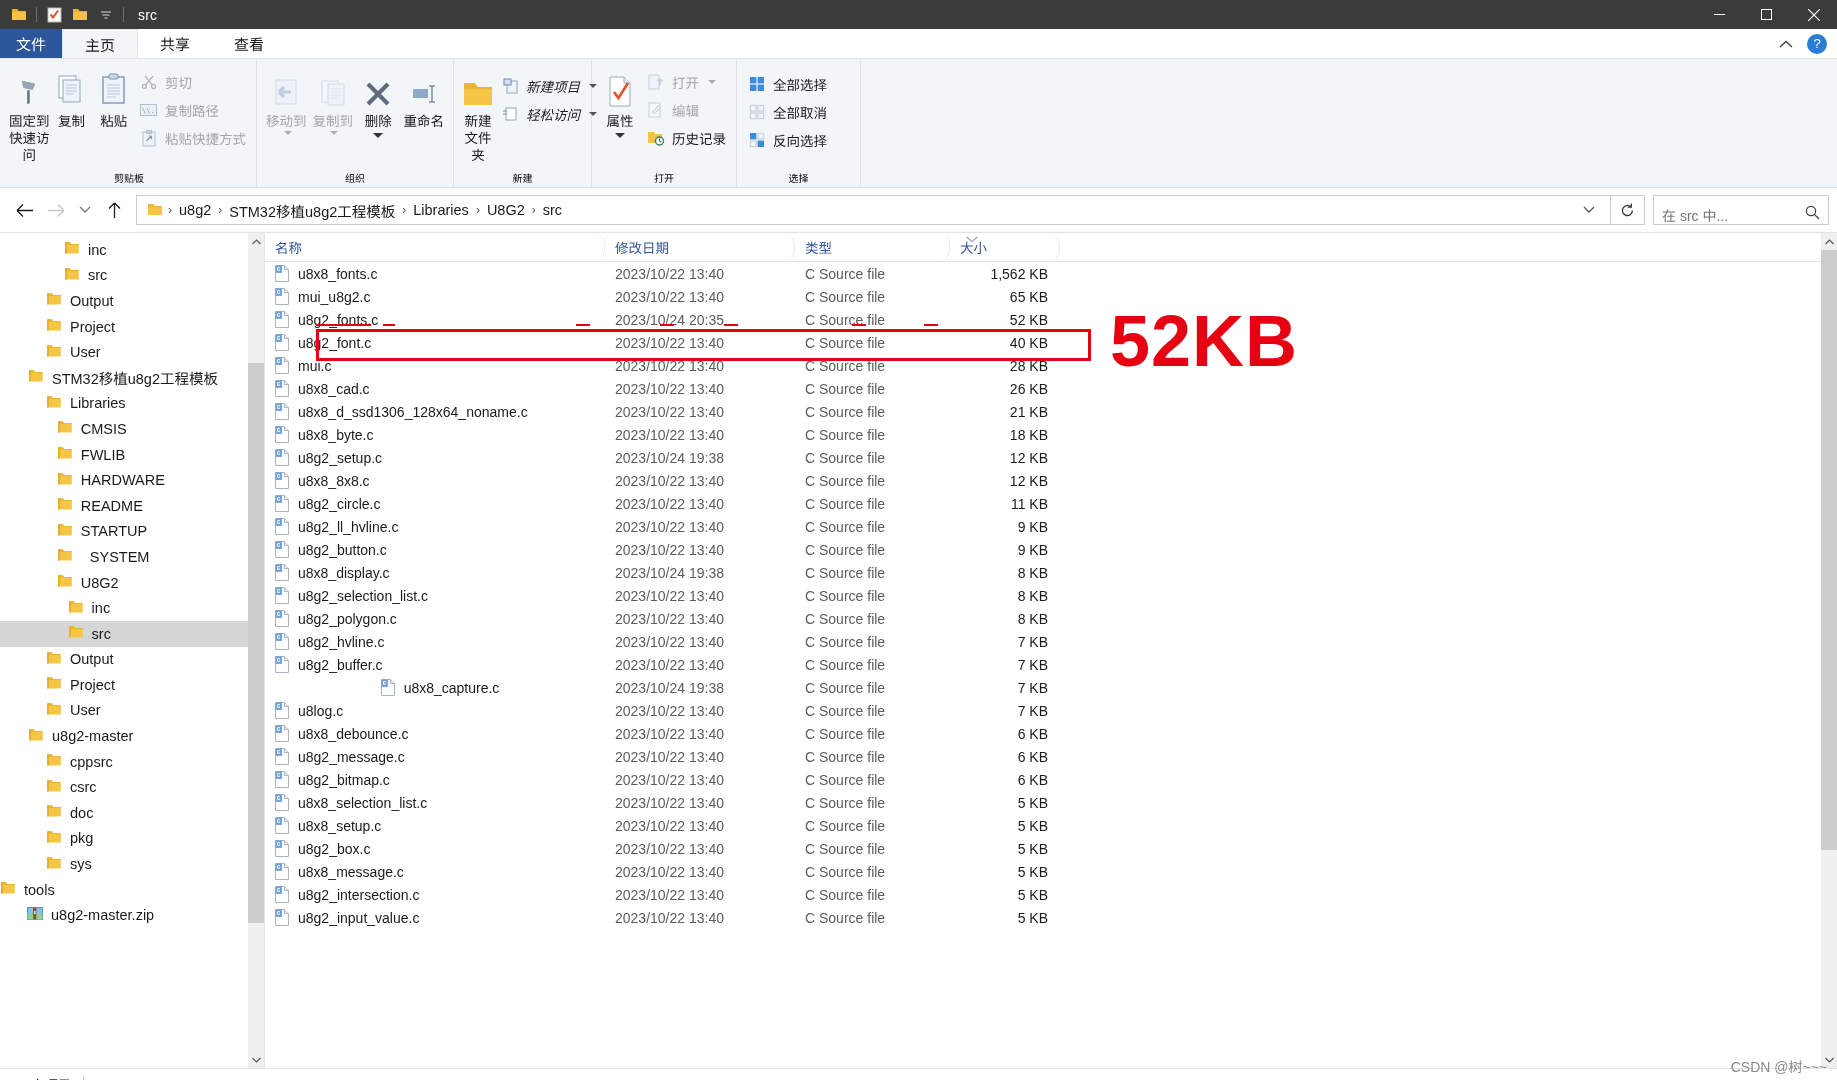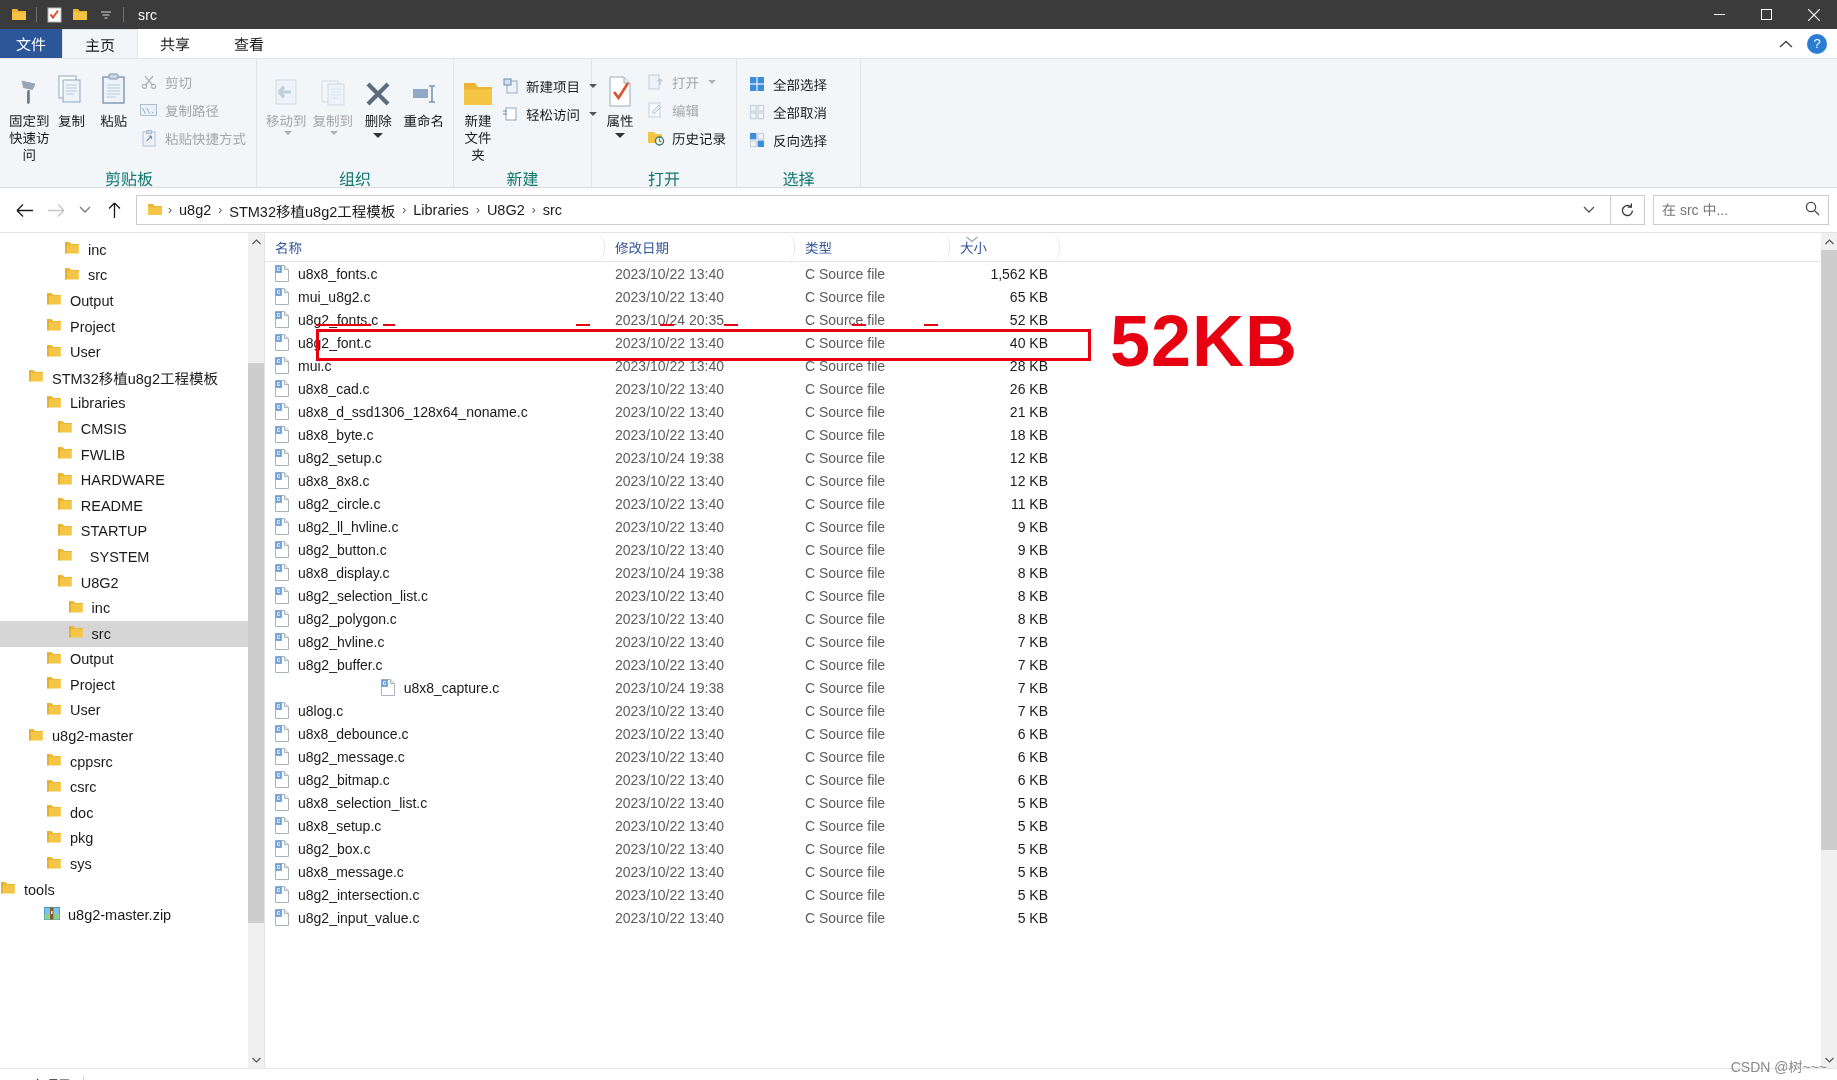--- a/index.html
+++ b/index.html
@@ -36,21 +36,21 @@
                 border-top: 1px solid #e3e3e3; }
   .tabbar-right { margin-left: auto; display: flex; align-items: center; padding-right: 10px; gap: 14px; }
   .help-circ { width: 20px; height: 20px; border-radius: 50%; background: #2b7cd3; color: #fff;
                font-size: 13px; display: flex; align-items: center; justify-content: center; }
 
   
   .ribbon { height: 129px; background: #f3f6f9; border-bottom: 1px solid #dcdcdc;
             display: flex; align-items: stretch; padding-left: 2px; position: relative; }
   .rgroup { display: flex; flex-direction: column; border-right: 1px solid #e0e3e6; }
   .rgroup-body { flex: 1; display: flex; align-items: flex-start; padding: 6px 6px 0 6px; }
-  .rgroup-label { height: 19px; font-size: 16px; color: #0f766e; text-align: center;
+  .rgroup-label { height: 19px; font-size: 10px; color: #000000; text-align: center;
                   display: flex; align-items: center; justify-content: center; }
   .bigbtn { width: 64px; display: flex; flex-direction: column; align-items: center;
             padding-top: 4px; cursor: default; }
   .bigbtn .ico { height: 40px; display: flex; align-items: flex-end; justify-content: center; }
   .bigbtn .lbl { font-size: 13.5px; color: #1b1b1b; text-align: center; line-height: 1.25;
                  margin-top: 5px; white-space: pre-line; }
   .bigbtn.disabled .lbl { color: #a6a6a6; }
   .smallcol { display: flex; flex-direction: column; justify-content: flex-start;
               padding-top: 4px; gap: 2px; }
   .smallbtn { display: flex; align-items: center; gap: 6px; height: 26px; padding: 0 4px;
@@ -70,21 +70,21 @@
   .nav-btn.sm { width: 26px; }
   .crumbbox { flex: 1; height: 30px; border: 1px solid #cccccc; background: #fff;
               display: flex; align-items: center; padding: 0 6px; margin-left: 6px; }
   .crumb { font-size: 14.5px; color: #1b1b1b; padding: 0 4px; }
   .crumb-sep { color: #5a5a5a; font-size: 12px; padding: 0 3px; }
   .crumbbox-right { margin-left: auto; display: flex; align-items: center; }
   .crumb-caret { width: 30px; display: flex; align-items: center; justify-content: center; }
   .refresh-btn { width: 34px; height: 30px; border: 1px solid #cccccc; border-left: none;
                  display: flex; align-items: center; justify-content: center; background: #fff; }
   .searchbox { width: 176px; height: 30px; border: 1px solid #cccccc; background: #fff;
-               display: flex; align-items: center; padding: 0 8px; margin-left: 8px; }
+               display: flex; align-items: flex-end; padding: 0 8px; margin-left: 8px; }
   .searchbox input { border: none; outline: none; font-size: 14px; color: #6d6d6d;
                      width: 100%; background: transparent; font-family: inherit; }
   .searchbox .mag { margin-left: auto; }
 
   
   .main { display: flex; height: 836px; border-top: 1px solid #e4e4e4; }
   .sidebar { width: 265px; position: relative; background: #ffffff;
              border-right: 1px solid #e4e4e4; overflow: hidden; }
   .tree { padding-top: 4px; }
   .tnode { height: 25.6px; display: flex; align-items: center; font-size: 14.5px;
@@ -323,21 +323,21 @@
       <div class="bigbtn" style="width:54px;">
         <div class="ico">
           <svg width="36" height="30" viewBox="0 0 36 30">
               <path d="M4 4h11l2.6 4H32v18H4z" fill="#f5c645"></path>
               <path d="M4 4h11l2.6 4H32v2.2H4z" fill="#e9b735"></path>
             </svg>
         </div>
         <div class="lbl">新建
 文件夹</div>
       </div>
-      <div class="smallcol" style="padding-top:8px;">
+      <div class="smallcol" style="padding-top:8px;font-style:italic;">
         <div class="smallbtn">
           <span class="sico">
             <svg width="17" height="16" viewBox="0 0 17 16">
                 <rect x="5" y="3" width="10" height="12" fill="#eef3f9" stroke="#8fa6c0"></rect>
                 <rect x="2" y="1" width="7" height="6" fill="#cfe0f2" stroke="#6e8cb0"></rect>
               </svg>
           </span>
           <span>新建项目</span>
           <span class="caret"></span>
         </div>
@@ -719,21 +719,21 @@
           <span>sys</span>
         </div>
         <div class="tnode" style="">
           <span class="fico"><svg width="16" height="14" viewBox="0 0 16 14">
               <path d="M1.2 1.2h4.6L7 3h7.8v9.6H1.2z" fill="#f5c645"></path>
               <path d="M1.2 1.2h4.6L7 3h7.8v1.1H1.2z" fill="#e9b735"></path>
               <path d="M1.2 1.2h1.6v11.4H1.2z" fill="#e0ab2c"></path>
             </svg></span>
           <span>tools</span>
         </div>
-        <div class="tnode" style="padding-left: 44px;">
+        <div class="tnode" style="padding-left: 27px;">
           <span class="fico"><svg width="16" height="15" viewBox="0 0 16 15">
               <rect x="0.5" y="1.5" width="15" height="12" fill="#7fc4e8" stroke="#4a9cc7"></rect>
               <rect x="0.5" y="8" width="15" height="5.5" fill="#8fd08f"></rect>
               <rect x="6" y="1.5" width="3.4" height="12" fill="#8a5a33"></rect>
               <rect x="7" y="5" width="1.6" height="3" fill="#ddd"></rect>
             </svg></span>
           <span>u8g2-master.zip</span>
         </div>
       </div>
     <div class="sb-scroll">

